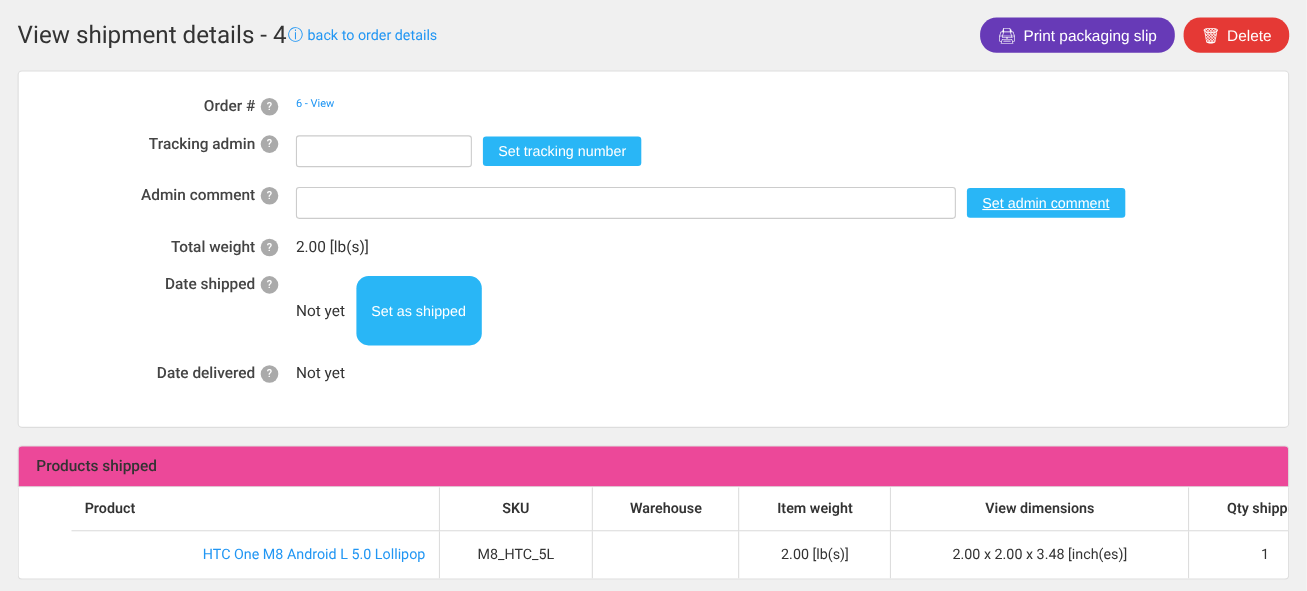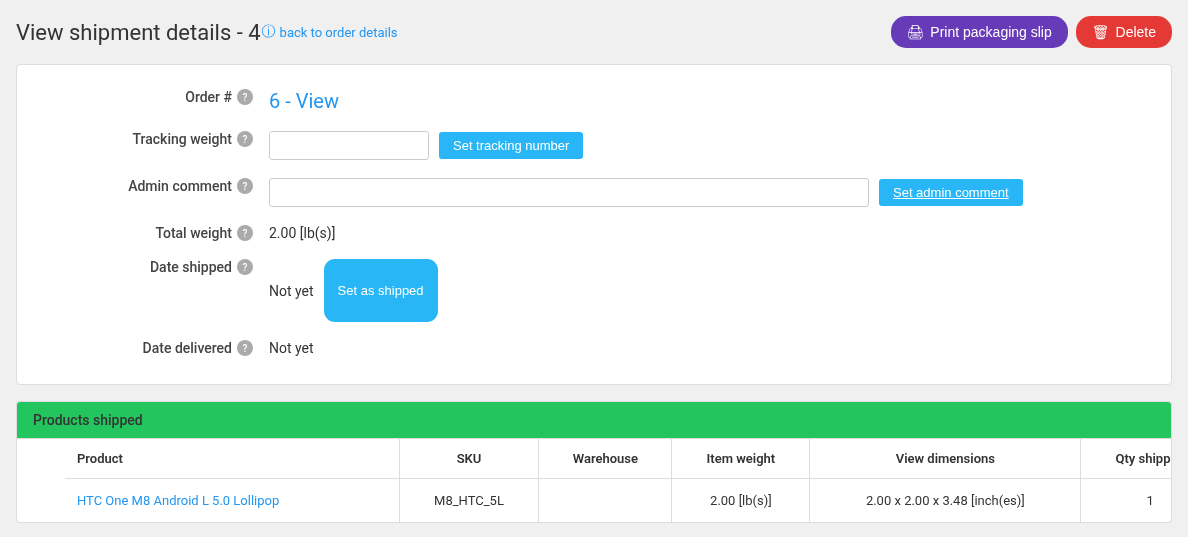--- a/index.html
+++ b/index.html
@@ -99,21 +99,21 @@
       border: 1px solid #ddd;
       border-radius: 4px;
       padding: 24px 32px;
       margin-bottom: 16px;
     }
     .form-row {
       display: flex;
       align-items: flex-start;
       margin-bottom: 18px;
     }
-    .form-row:last-child { margin-bottom: 4px; }
+    .form-row:last-child { margin-bottom: 16px; }
     .form-label {
       display: flex;
       align-items: center;
       gap: 5px;
       width: 220px;
       justify-content: flex-end;
       font-weight: 500;
       color: #444;
       flex-shrink: 0;
       padding-right: 16px;
@@ -149,29 +149,29 @@
       border: 1px solid #ccc;
       border-radius: 3px;
       padding: 6px 10px;
       font-size: 13px;
       width: 600px;
       outline: none;
     }
     .order-link {
       color: #2196f3;
       text-decoration: none;
-      font-size: 20px;
+      font-size: 10px;
     }
     .text-value {
       font-size: 14px;
       color: #333;
     }
     
     .section-header {
-      background: #22c55e;
+      background: #ec4899;
       border: 1px solid #ddd;
       padding: 10px 16px;
       font-size: 14px;
       font-weight: 500;
       margin-bottom: 0;
       border-radius: 4px 4px 0 0;
     }
     .table-container {
       border: 1px solid #ddd;
       border-top: none;
@@ -199,21 +199,21 @@
     th:first-child { text-align: left; }
     th:last-child { border-right: none; }
     td {
       padding: 14px 12px;
       text-align: center;
       font-size: 13px;
       border-bottom: 1px solid #eee;
       border-right: 1px solid #ddd;
       vertical-align: middle;
     }
-    td:first-child { text-align: left; }
+    td:first-child { text-align: right; }
     td:last-child { border-right: none; }
     tbody tr:last-child td { border-bottom: none; }
     .product-link {
       color: #2196f3;
       text-decoration: none;
     }
     .icon-print::before { content: "🖨"; font-size: 14px; }
     .icon-trash::before { content: "🗑"; font-size: 14px; }
   </style>
 </head>
@@ -245,21 +245,21 @@
         <span>Order #</span>
         <span class="help-icon">?</span>
       </div>
       <div class="form-value">
         <a href="#" class="order-link">6 - View</a>
       </div>
     </div>
 
     <div class="form-row">
       <div class="form-label">
-        <span>Tracking weight</span>
+        <span>Tracking admin</span>
         <span class="help-icon">?</span>
       </div>
       <div class="form-value">
         <input type="text" class="form-input" placeholder="" style="">
         <button class="btn-tracking">Set tracking number</button>
       </div>
     </div>
 
     <div class="form-row">
       <div class="form-label">

